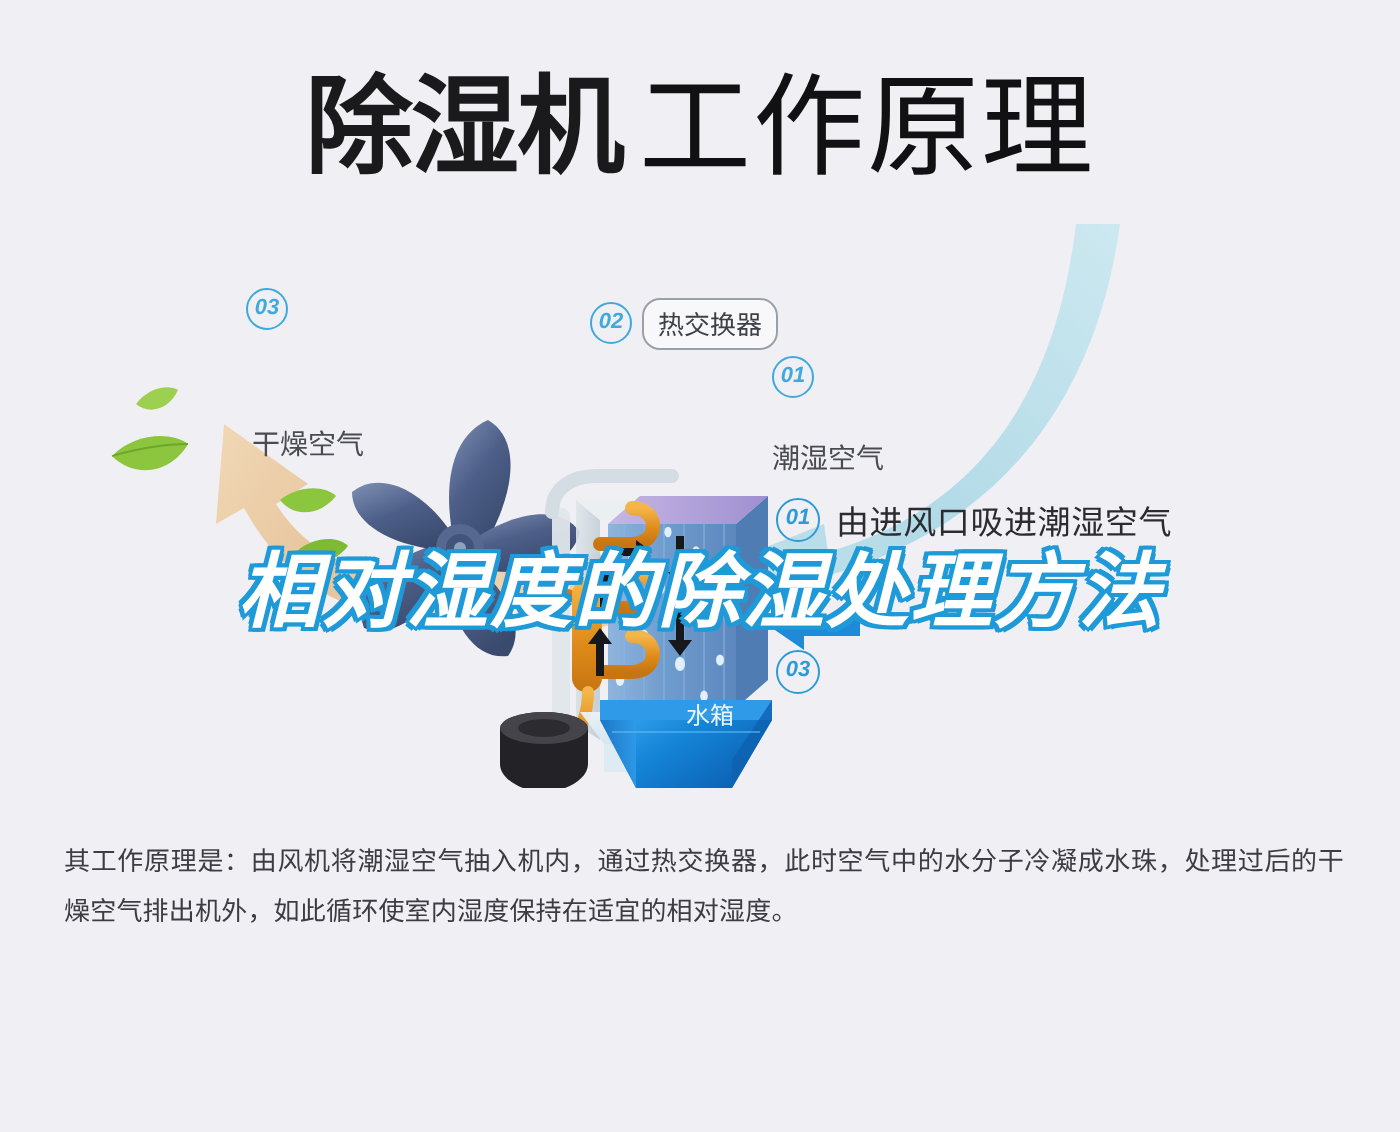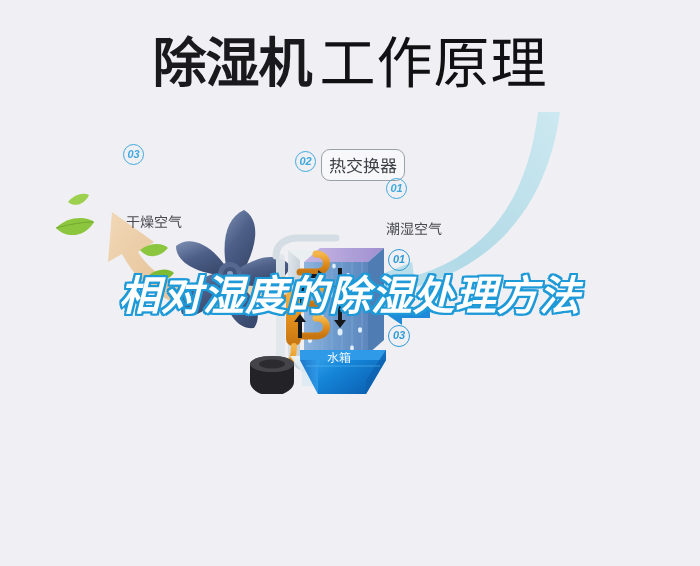--- a/index.html
+++ b/index.html
@@ -78,29 +78,30 @@
     font-size: 14px;
     color: #4a4a52;
     white-space: nowrap;
   }
   .callout {
     position: absolute;
     padding: 2px 7px 3px;
     border: 1px solid #9aa0a8;
     border-radius: 9px;
     background: rgba(255,255,255,0.55);
-    font-size: 17px;
+    font-size: 13px;
     color: #3d4046;
     white-space: nowrap;
   }
   .tank-label {
     position: absolute;
     font-size: 12px;
     color: #eaf6ff;
     white-space: nowrap;
+    margin-left: 16px;
   }
 
   
   .steps {
     position: absolute;
     left: 388px;
     top: 243px;
     width: 300px;
   }
   .step {
@@ -338,27 +339,29 @@
 
     <div class="badge" style="left:386px; top:74px;">01</div>
     <div class="diag-label" style="left:386px; top:114px;text-align:center;">潮湿空气</div>
 
     <div class="tank-label" style="left:327px; top:244px;">水箱</div>
   </div>
 
   <div class="steps">
     <div class="step">
       <div class="step-num">01</div>
+      <div class="step-text">由进风口吸进潮湿空气</div>
     </div>
     <div class="step">
       <div class="step-num">02</div>
     </div>
     <div class="step">
       <div class="step-num">03</div>
     </div>
   </div>
 
   <div class="overlay-title">相对湿度的除湿处理方法</div>
 
   <div class="body-copy">
+    <p class="para">其工作原理是：由风机将潮湿空气抽入机内，通过热交换器，此时空气中的水分子冷凝成水珠，处理过后的干燥空气排出机外，如此循环使室内湿度保持在适宜的相对湿度。</p>
   </div>
 
 </div>
 
 </body></html>

